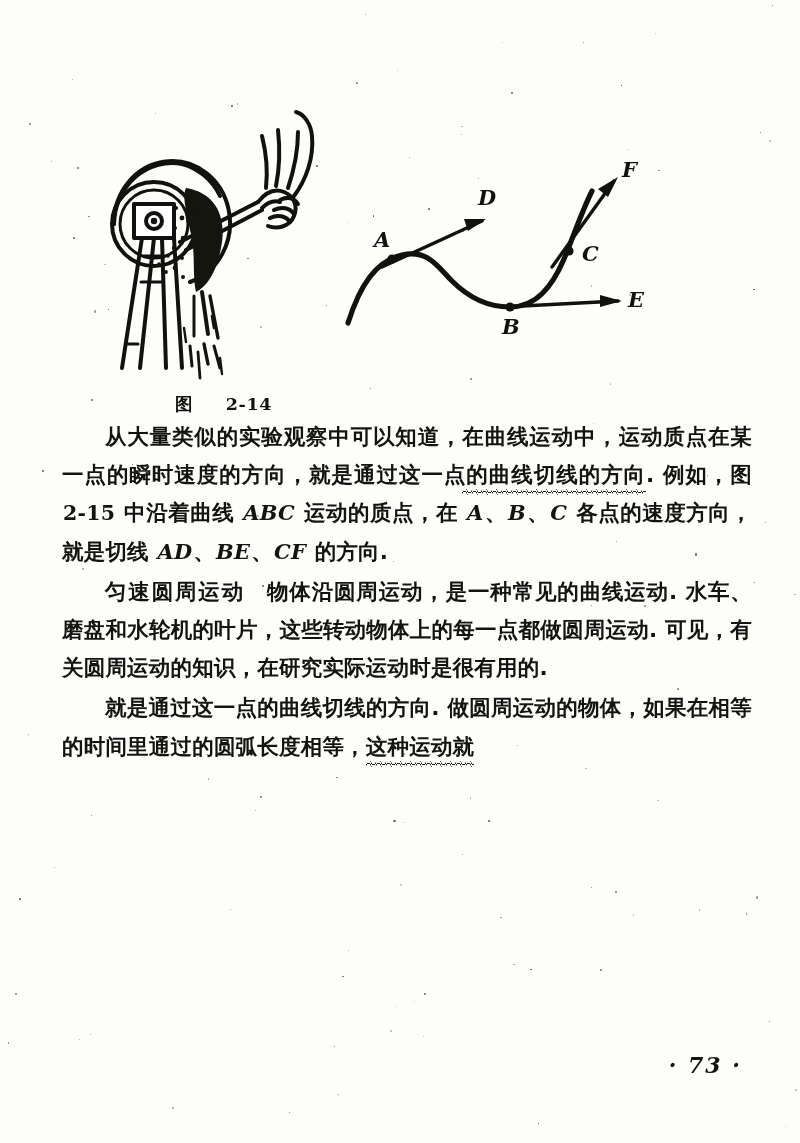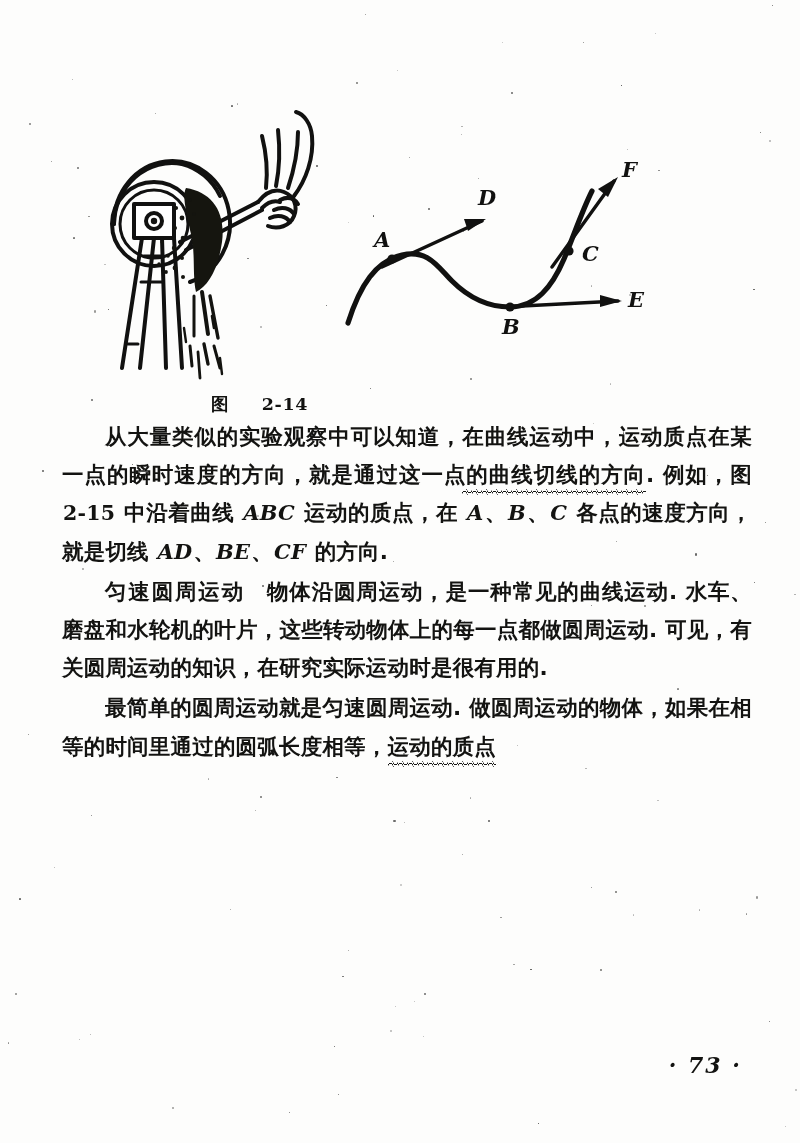--- a/index.html
+++ b/index.html
@@ -64,21 +64,20 @@
     left: 348px;
     top: 357px;
     font-size: 17.5px;
     letter-spacing: 0.6px;
   }
   .cap-2-14 {
     left: 175px;
     top: 392px;
     font-size: 17.5px;
     letter-spacing: 0.6px;
-    margin-left: 36px;
   }
   .cap-num { font-family: "DejaVu Serif", serif; }
 
   
   .body-text {
     position: absolute;
     left: 62px;
     top: 418px;
     width: 690px;
   }
@@ -261,21 +260,21 @@
 
     <div class="cap cap-2-14">
       <span>图</span>
       <span style="display:inline-block;width:26px"></span><span class="cap-num">2-14</span>
     </div>
   </div>
 
   <div class="body-text">
     <p class="para indent"><span>从大量类似的实验观察中可以知道，</span><span class="wavy">在曲线运动中，运动质点在某一点的瞬时速度的方向，就是通过这一点的曲线切线的方向</span><span>. 例如，图 </span><span class="num">2-15</span><span> 中沿着曲线 </span><span class="lat">ABC</span><span> 运动的质点，在 </span><span class="lat">A</span><span>、</span><span class="lat">B</span><span>、</span><span class="lat">C</span><span> 各点的速度方向，就是切线 </span><span class="lat">AD</span><span>、</span><span class="lat">BE</span><span>、</span><span class="lat">CF</span><span> 的方向.</span></p>
     <p class="para indent"><span class="lead">匀速圆周运动</span><span>物体沿圆周运动，是一种常见的曲线运动. 水车、磨盘和水轮机的叶片，这些转动物体上的每一点都做圆周运动. 可见，有关圆周运动的知识，在研究实际运动时是很有用的.</span></p>
-    <p class="para indent"><span>最简单的圆周运动就是匀速圆周运动. </span><span class="wavy">做圆周运动的物体，如果在相等的时间里通过的圆弧长度相等</span><span>，</span><span class="wavy">运动的质点</span></p>
+    <p class="para indent"><span>就是通过这一点的曲线切线的方向. </span><span class="wavy">做圆周运动的物体，如果在相等的时间里通过的圆弧长度相等</span><span>，</span><span class="wavy">这种运动就</span></p>
   </div>
 
   <div class="pagenum">· 73 ·</div>
 
   <div class="speckles">
       <div class="speck" style="width: 2.16px; height: 2.16px; left: 755.8px; top: 896.4px; opacity: 0.49;"></div>
       <div class="speck" style="width: 1.52px; height: 1.52px; left: 288.7px; top: 1111.5px; opacity: 0.67;"></div>
       <div class="speck" style="width: 0.62px; height: 0.62px; left: 51.2px; top: 160.5px; opacity: 0.46;"></div>
       <div class="speck" style="width: 1.35px; height: 1.35px; left: 79px; top: 1038.6px; opacity: 0.39;"></div>
       <div class="speck" style="width: 0.62px; height: 0.62px; left: 464.2px; top: 621.3px; opacity: 0.38;"></div>

